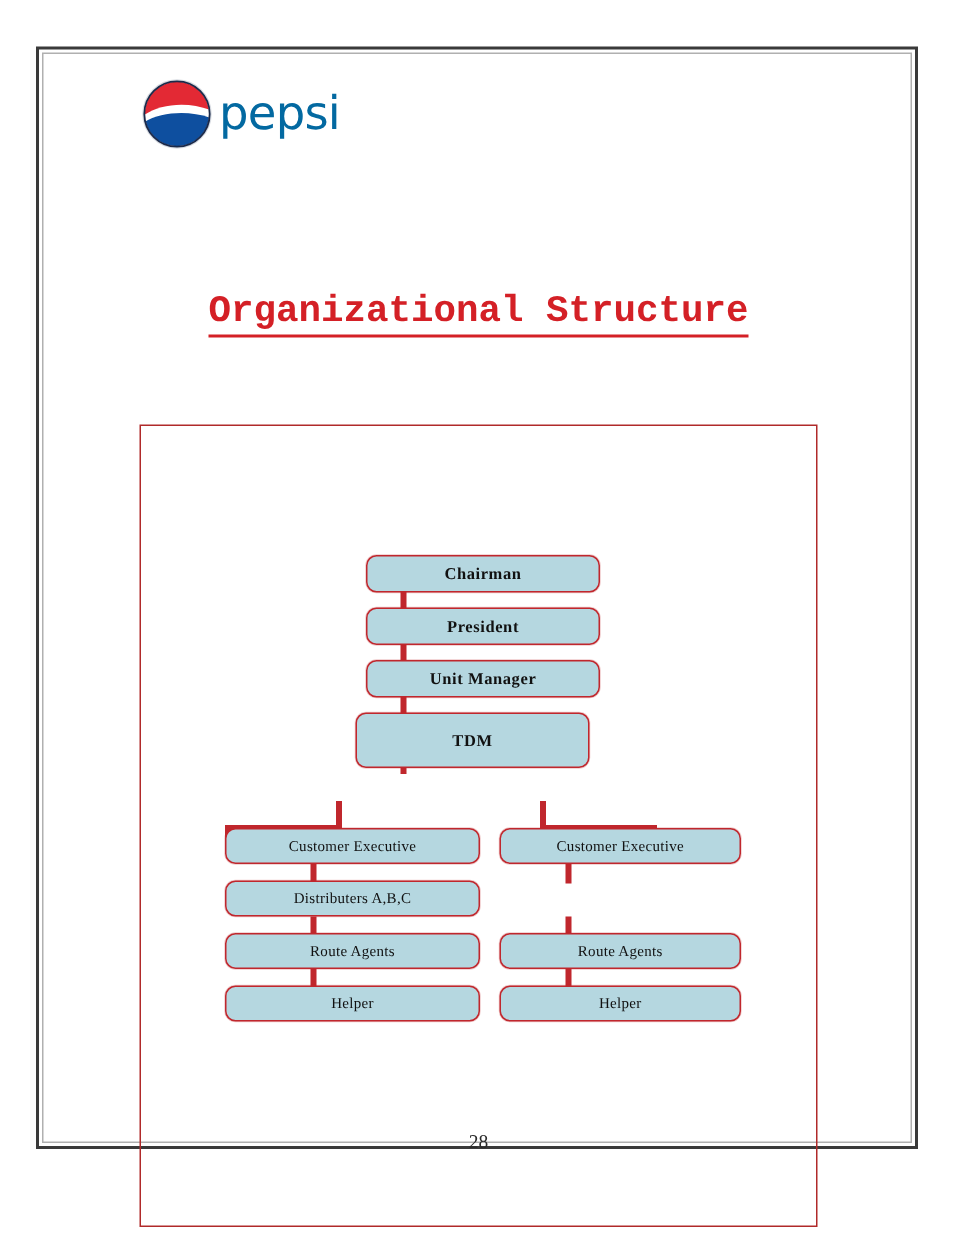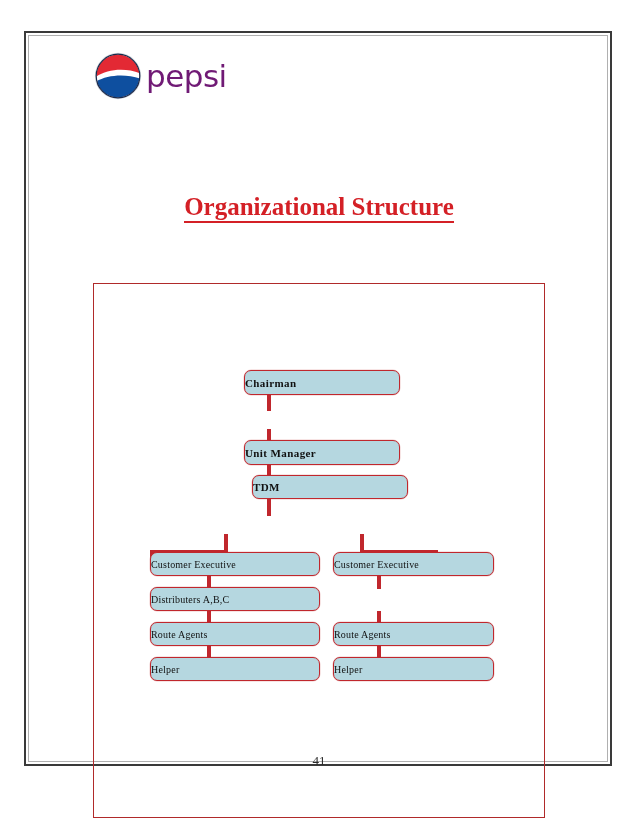--- a/index.html
+++ b/index.html
@@ -50,32 +50,32 @@
     width: 48px;
     height: 48px;
   }
   #logo-wordmark {
     position: absolute;
     left: 52px;
     top: 6px;
     font-family: "DejaVu Sans", sans-serif;
     font-size: 31px;
     letter-spacing: -0.5px;
-    color: #701a75;
+    color: #0369a1;
     line-height: 40px;
   }
 
   
   #doc-title {
     position: absolute;
     left: 0;
     top: 193px;
     width: 638px;
     text-align: center;
-    font-family: Liberation Serif, serif;
+    font-family: Liberation Mono, monospace;
     font-size: 25px;
     font-weight: bold;
     color: #d42026;
     letter-spacing: 0px;
   }
   #doc-title span {
     border-bottom: 2px solid #d42026;
     padding-bottom: 1px;
   }
 
@@ -99,20 +99,21 @@
     height: 535px;
   }
   .node {
     position: absolute;
     background: #b5d7e0;
     border: 1.6px solid #c0272d;
     border-radius: 7px;
     box-sizing: border-box;
     display: flex;
     align-items: center;
+    justify-content: center;
     color: #111111;
     font-family: "Liberation Serif", "DejaVu Serif", serif;
     box-shadow: 0 0 0 0.5px rgba(192,39,45,0.25);
   }
   .node.top {
     font-weight: bold;
     font-size: 11px;
     letter-spacing: 0.4px;
   }
   .node.sub {
@@ -170,24 +171,27 @@
 <div id="org-chart">
 
   <div class="conn conn-v" style="left:174px; top:111px; height:17px;"></div>
   <div class="conn conn-v" style="left:174px; top:146px; height:17px;"></div>
   <div class="conn conn-v" style="left:174px; top:181px; height:17px;"></div>
   <div class="conn conn-v" style="left:174px; top:216px; height:17px;"></div>
 
   <div class="node top" style="left:151px; top:87px; width:156px; height:25px;">
     <span>Chairman</span>
   </div>
+  <div class="node top" style="left:151px; top:122px; width:156px; height:25px;">
+    <span>President</span>
+  </div>
   <div class="node top" style="left:151px; top:157px; width:156px; height:25px;">
     <span>Unit Manager</span>
   </div>
-  <div class="node top" style="left:159px; top:192px; width:156px; height:24px;">
+  <div class="node top" style="left:144px; top:192px; width:156px; height:37px;">
     <span>TDM</span>
   </div>
 
   <div class="conn conn-v" style="left:131px; top:251px; height:20px;"></div>
   <div class="conn conn-v" style="left:267px; top:251px; height:20px;"></div>
 
   <div class="conn conn-h" style="left:57px; top:267px; width:78px;"></div>
   <div class="conn conn-h" style="left:267px; top:267px; width:78px;"></div>
 
   <div class="conn conn-v" style="left:57px; top:267px; height:10px;"></div>
@@ -219,13 +223,13 @@
   </div>
   <div class="node sub" style="left:240px; top:339px; width:161px; height:24px;">
     <span>Route Agents</span>
   </div>
   <div class="node sub" style="left:240px; top:374px; width:161px; height:24px;">
     <span>Helper</span>
   </div>
 
 </div>
 
-<div id="page-number">41</div>
+<div id="page-number">28</div>
 
 </body></html>

